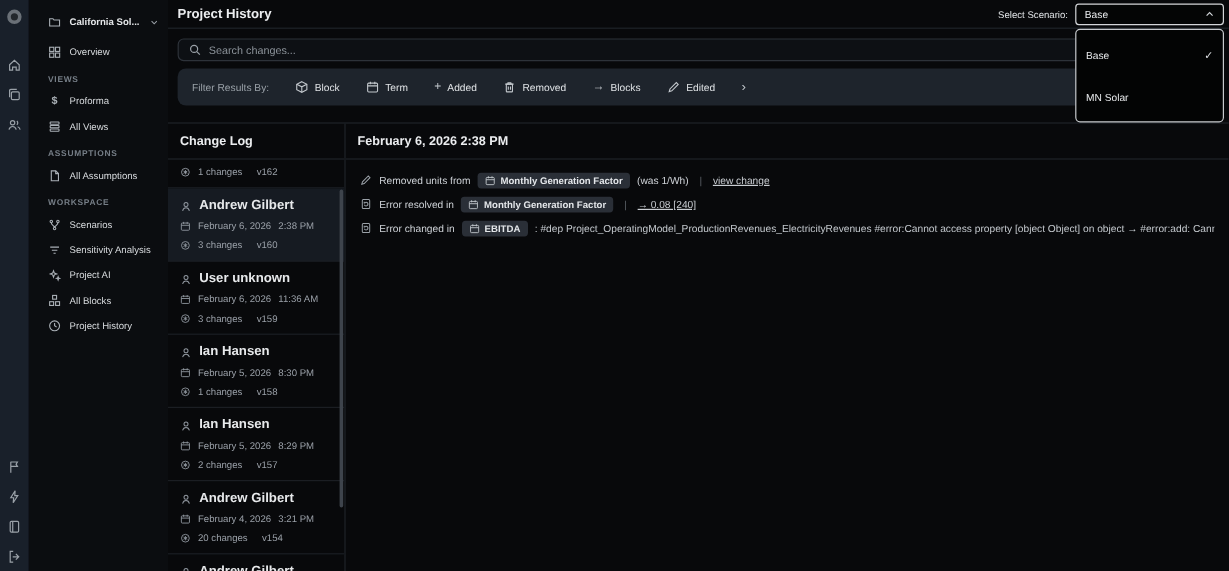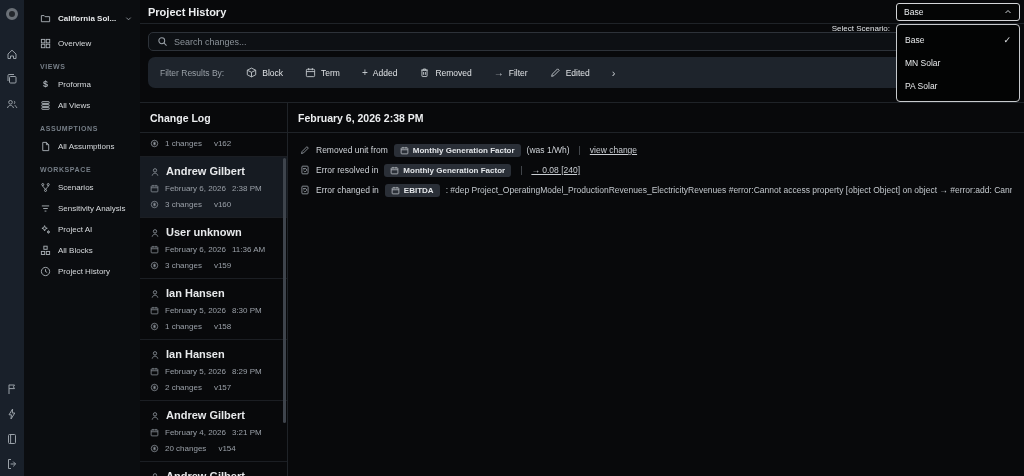--- a/index.html
+++ b/index.html
@@ -22,21 +22,21 @@
   .project-row { height:16px; font-size:8px; font-weight:bold; color:#e5e7e9; position:relative;align-items:center; }
   .project-row .chev { position:absolute; right:2px; color:#9aa0a7; }
   .sec-title { margin-top:13px; margin-bottom:7px; font-size:7px; letter-spacing:.6px; color:#767e87; font-weight:bold; }
   .mt10 { margin-top:10px; } .mt7 { margin-top:7px; }
   .dollar { font-size:9px; color:#aab0b6; font-weight:bold; }
 
   
   .main { position:absolute; left:140px; top:0; right:0; height:476px; background:#08090b; }
   .topbar { height:24px; border-bottom:1px solid #1f2328; position:relative; }
   .page-title { position:absolute; left:8px; top:6px; font-size:11px; font-weight:bold; color:#eceef0; }
-  .scenario-label { position:absolute; right:134px; top:24px; font-size:8px; color:#dfe2e5; }
+  .scenario-label { position:absolute; right:134px; top:8px; font-size:8px; color:#dfe2e5; }
   .scenario-select { position:absolute; right:4px; top:3px; width:124px; height:18px; border:1px solid #d3d5d8; border-radius:3px; background:#040505; display:flex; align-items:center; justify-content:space-between; padding:0 7px; font-size:8.5px; color:#eceef0; cursor:pointer; }
   .scenario-select .chev-up { color:#cfd3d7; }
 
   .toolbar { height:79px; border-bottom:1px solid #1f2328; padding:8px; }
   .searchbar { height:19px; border:1px solid #2d3239; border-radius:5px; background:#0d1014; display:flex; align-items:center; gap:6px; padding:0 8px; }
   .searchbar input { flex:1; background:transparent; border:none; outline:none; color:#c6cbd0; font-size:9px; font-family:Liberation Sans, sans-serif; }
   .searchbar input::placeholder { color:#8b9299; }
   .searchbar .sic { color:#9aa1a8; }
   .filterbar { margin-top:6px; height:31px; border-radius:7px; background:#1e242c; display:flex; align-items:center; padding:0 12px; gap:22px; font-size:8.5px; color:#dfe2e5; }
   .filterbar .flabel { color:#9aa1a8; }
@@ -283,21 +283,21 @@
               <svg viewBox="0 0 12 12" width="11" height="11" fill="none" stroke="currentColor" stroke-width="1">
                 <path d="M2.2 3.4h7.6M4.7 3.4V2.2h2.6v1.2"></path>
                 <rect x="3.2" y="3.4" width="5.6" height="7" rx=".6"></rect>
                 <path d="M5 5.5v3M7 5.5v3"></path>
               </svg>
             </span>
           <span>Removed</span>
         </span>
         <span class="fitem">
           <span class="fglyph">→</span>
-          <span>Filter</span>
+          <span>Blocks</span>
         </span>
         <span class="fitem">
           <span class="sic">
               <svg viewBox="0 0 12 12" width="11" height="11" fill="none" stroke="currentColor" stroke-width="1">
                 <path d="M1.8 10.2l.7-2.4 5.8-5.8 1.7 1.7-5.8 5.8z"></path>
               </svg>
             </span>
           <span>Edited</span>
         </span>
         <span class="fchev">›</span>
@@ -499,21 +499,21 @@
 
       <div class="detail">
         <div class="panel-header">February 6, 2026 2:38 PM</div>
         <div class="d-rows">
           <div class="d-row">
             <span class="dic">
                 <svg viewBox="0 0 12 12" width="10" height="10" fill="none" stroke="currentColor" stroke-width="1">
                   <path d="M1.8 10.2l.7-2.4 5.8-5.8 1.7 1.7-5.8 5.8z"></path>
                 </svg>
               </span>
-            <span>Removed unit from</span>
+            <span>Removed units from</span>
             <span class="chip">
               <span class="sic">
                   <svg viewBox="0 0 12 12" width="9" height="9" fill="none" stroke="currentColor" stroke-width="1">
                     <rect x="1.5" y="2.5" width="9" height="8" rx="1"></rect>
                     <path d="M1.5 5h9M4 1.2v2.3M8 1.2v2.3"></path>
                   </svg>
                 </span>
               <span>Monthly Generation Factor</span>
             </span>
             <span>(was 1/Wh)</span>
@@ -567,18 +567,15 @@
   </div>
 
   <div class="menu">
     <div class="menu-item">
       <span>Base</span>
       <span class="check">✓</span>
     </div>
     <div class="menu-item">
       <span>MN Solar</span>
     </div>
-    <div class="menu-item">
-      <span>PA Solar</span>
-    </div>
   </div>
 
 </div>
 
 </body></html>

